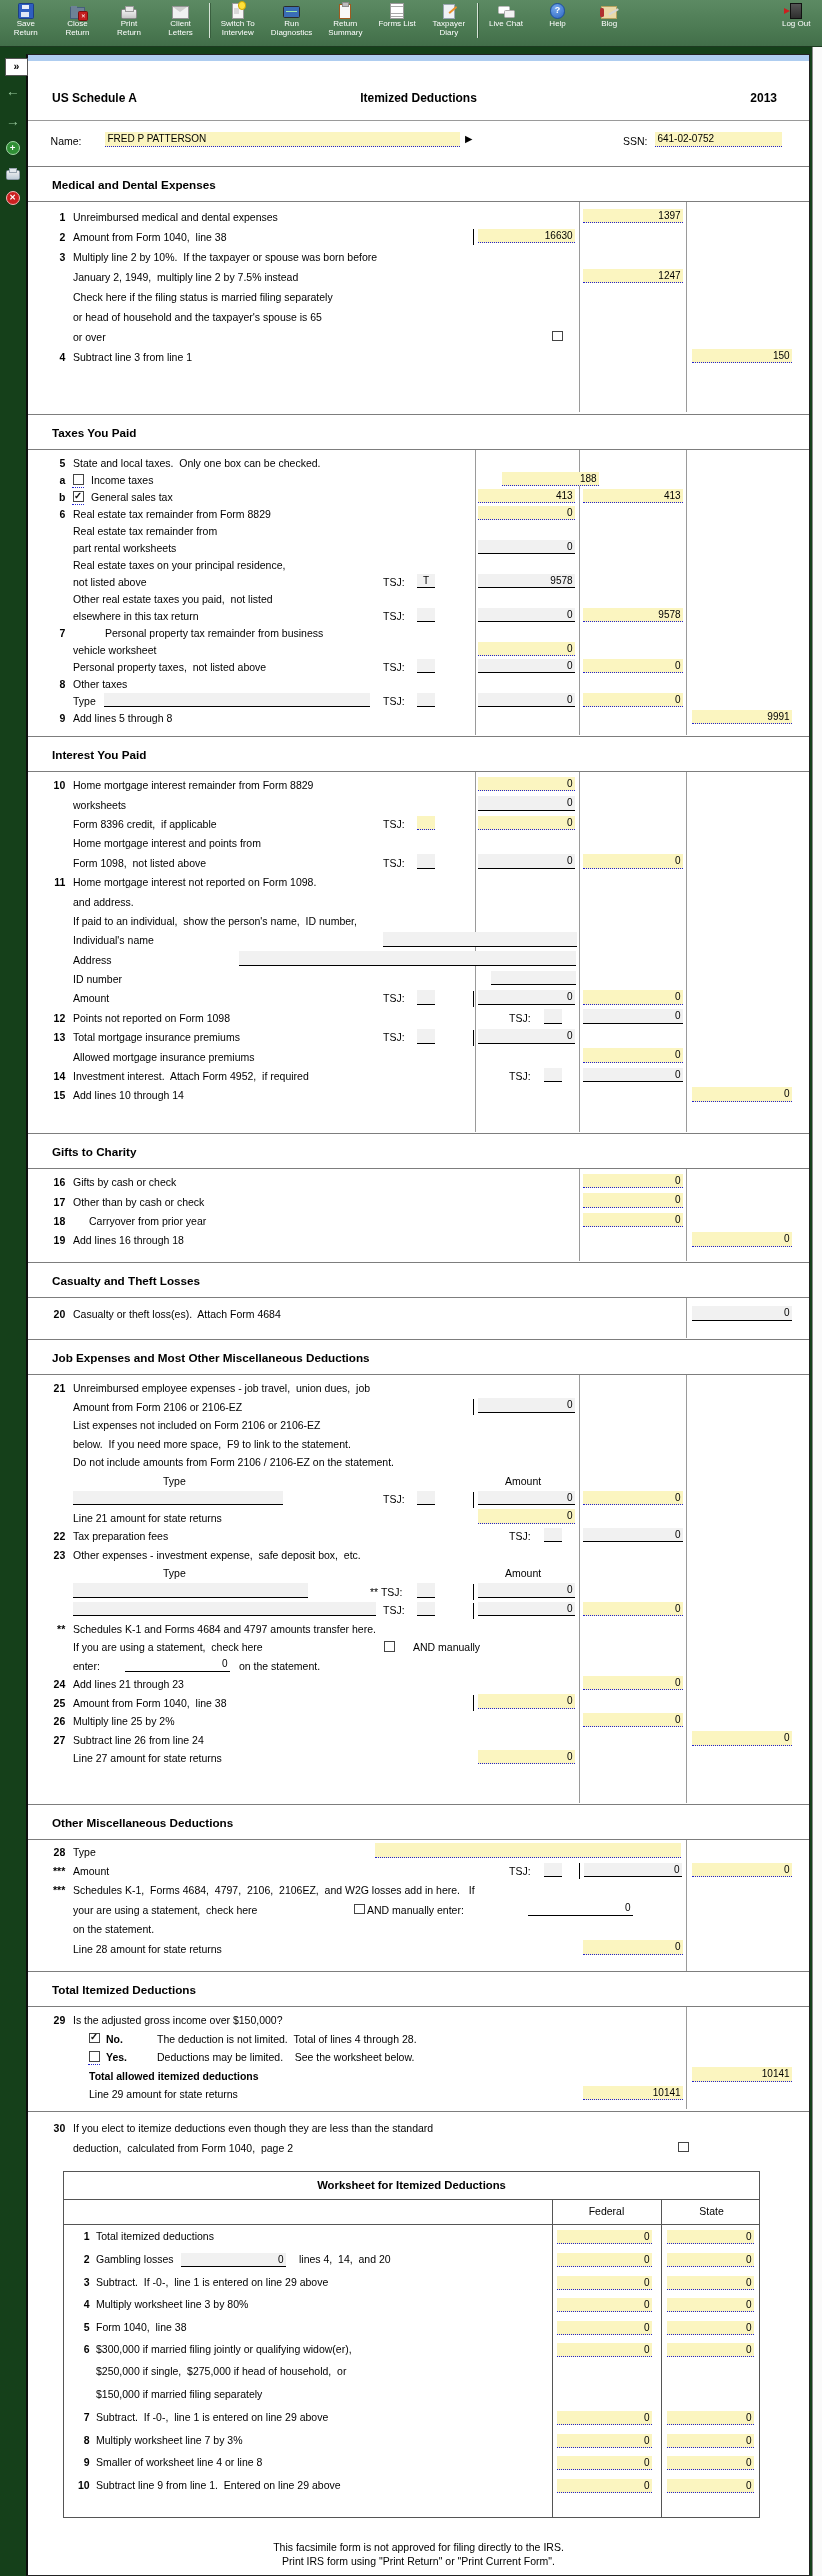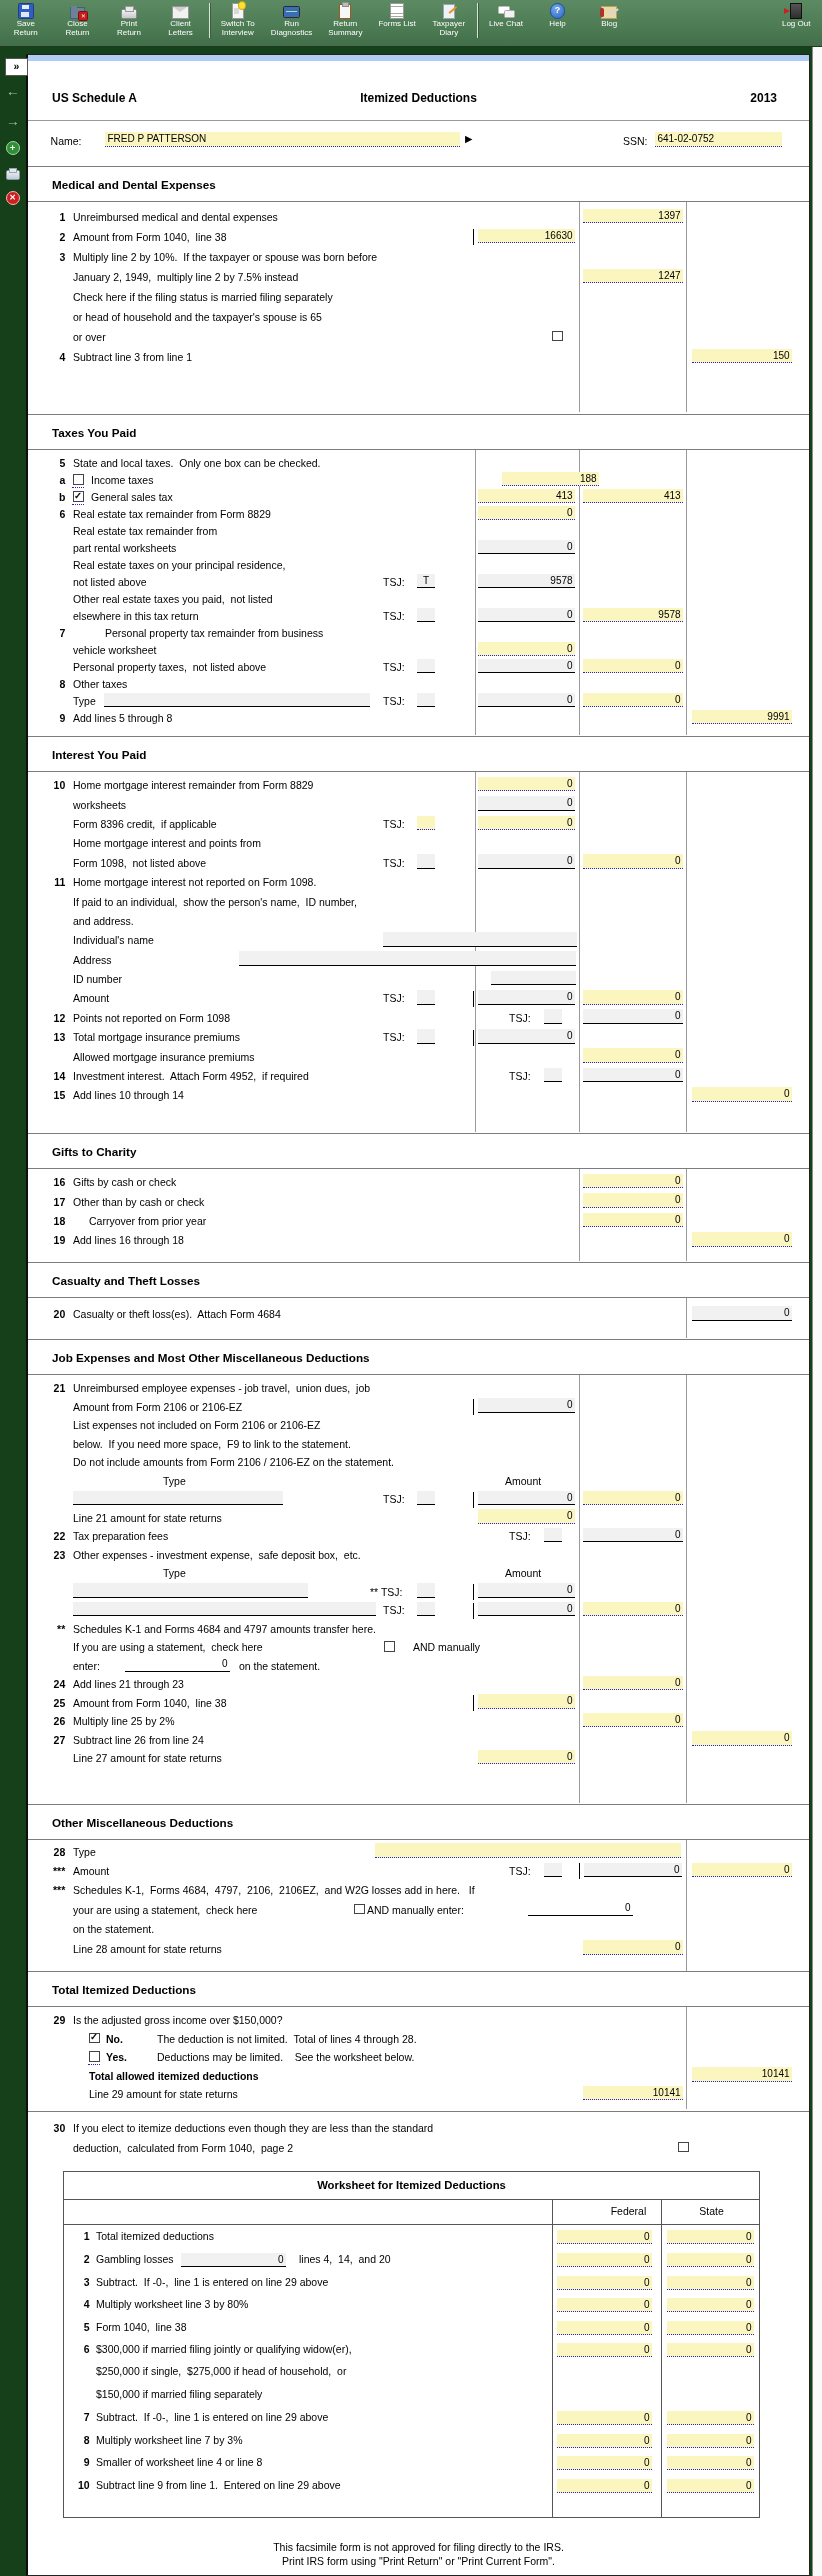--- a/index.html
+++ b/index.html
@@ -460,24 +460,24 @@
               </div>
               <div class="fld f-y" style="left: 555px; width: 100px;">
                 <span class="fv">0</span>
               </div>
             </div>
             <div class="row" style="height: 19.4px;">
               <div class="lnum">11</div>
               <div class="seg" style="left: 45px;">Home mortgage interest not reported on Form 1098.</div>
             </div>
             <div class="row" style="height: 19.4px;">
+              <div class="seg" style="left: 45px;">and address.</div>
+            </div>
+            <div class="row" style="height: 19.4px;">
               <div class="seg" style="left: 45px;">If paid to an individual,  show the person's name,  ID number,</div>
-            </div>
-            <div class="row" style="height: 19.4px;">
-              <div class="seg" style="left: 45px;">and address.</div>
             </div>
             <div class="row" style="height: 19.4px;">
               <div class="seg" style="left: 45px;">Individual's name</div>
               <div class="fld f-g al-l" style="left: 355px; width: 194px;">
                 <span class="fv"></span>
               </div>
             </div>
             <div class="row" style="height: 19.4px;">
               <div class="seg" style="left: 45px;">Address</div>
               <div class="fld f-g al-l" style="left: 211px; width: 337px;">
@@ -870,21 +870,21 @@
         </div>
       </div>
     </div>
 
   <div class="ws" id="worksheet">
       <div class="ws-title">Worksheet for Itemized Deductions</div>
       <div class="ws-hr" style="top: 27px;"></div>
       <div class="ws-hr" style="top: 52px;"></div>
       <div class="ws-vdiv" style="left: 488px;"></div>
       <div class="ws-vdiv" style="left: 597px;"></div>
-      <div class="ws-colhdr" style="left: 488px; width: 109px; padding-left: 22px;">Federal</div>
+      <div class="ws-colhdr" style="left: 488px; width: 109px;">Federal</div>
       <div class="ws-colhdr" style="left: 597px; width: 101px;">State</div>
       <div class="ws-row" style="top: 56px; height: 22.6px;">
         <div class="ws-num">1</div>
         <div class="ws-line" style="top: 1.6px;">Total itemized deductions</div>
         <div class="fld f-y" style="left: 493px; width: 95px; top: 1.6px;">
           <span class="fv">0</span>
         </div>
         <div class="fld f-y" style="left: 603px; width: 87px; top: 1.6px;">
           <span class="fv">0</span>
         </div>

